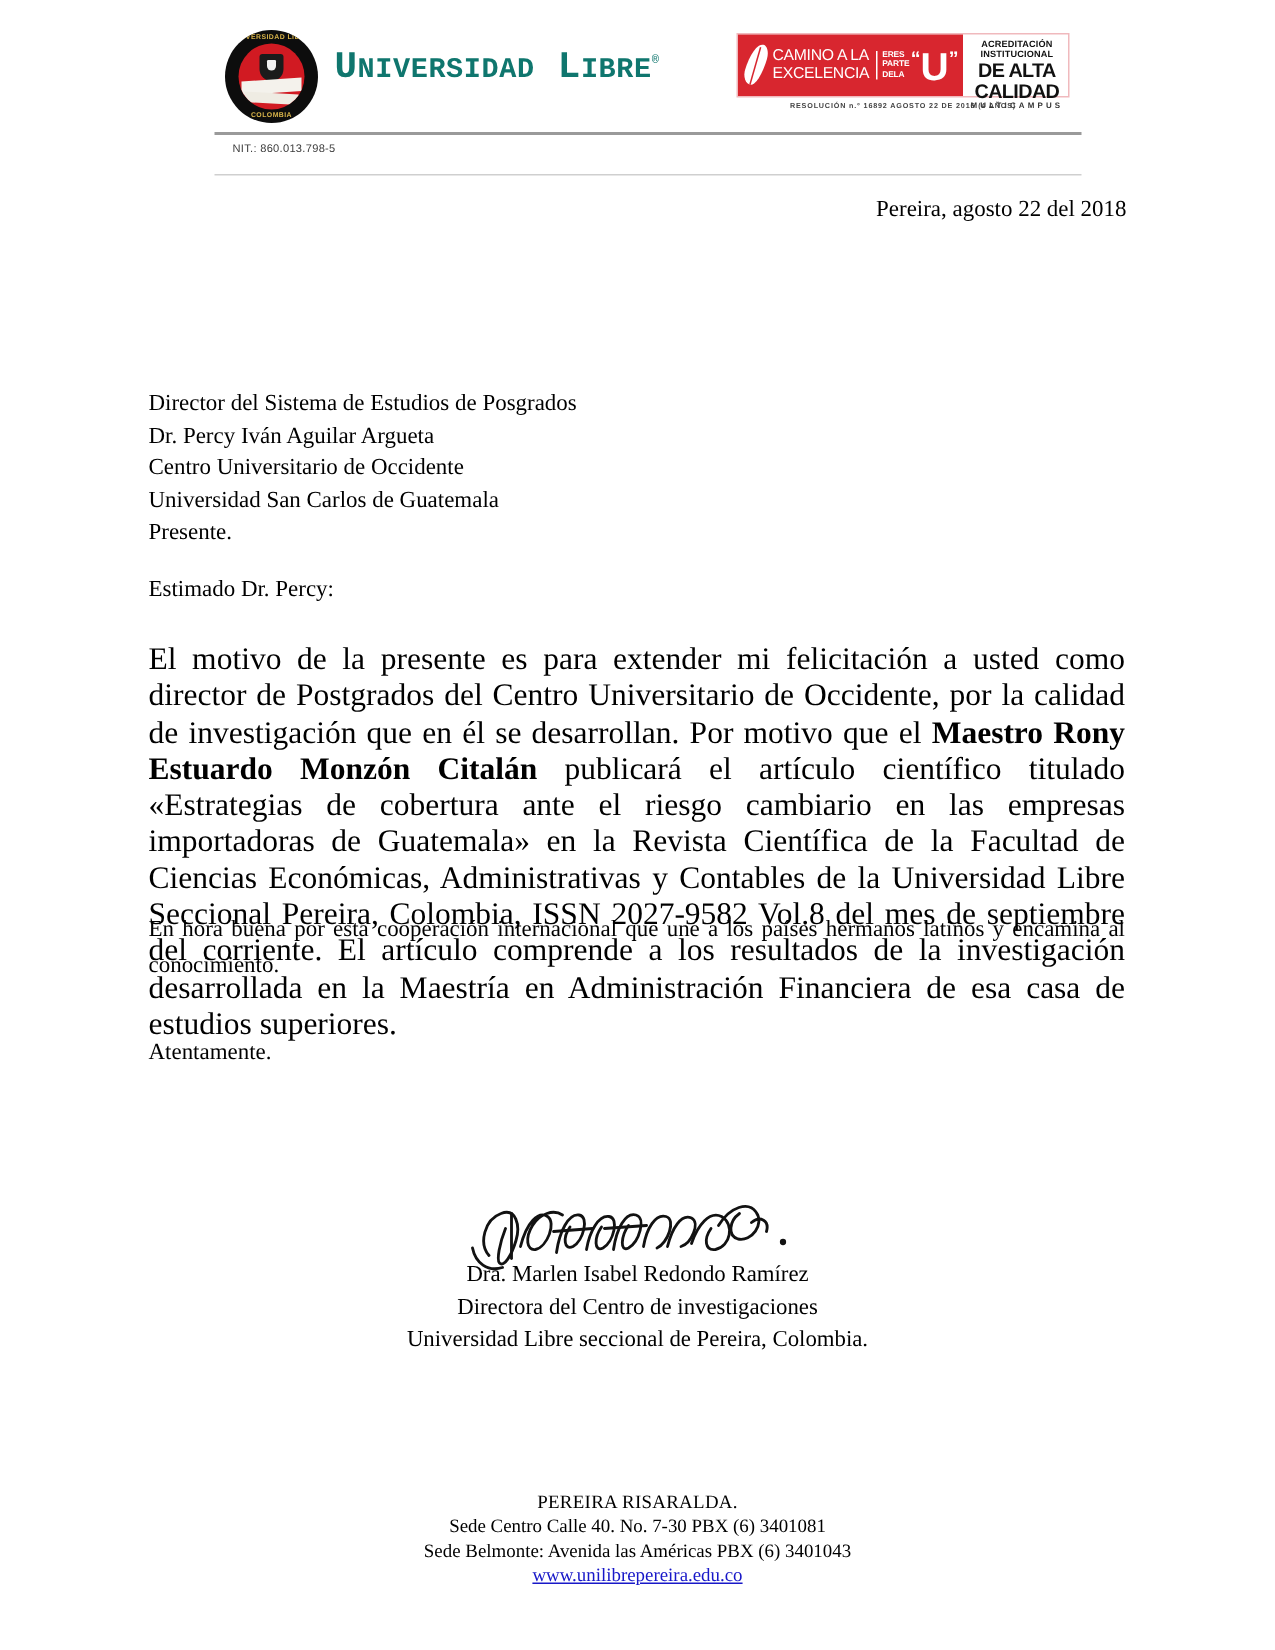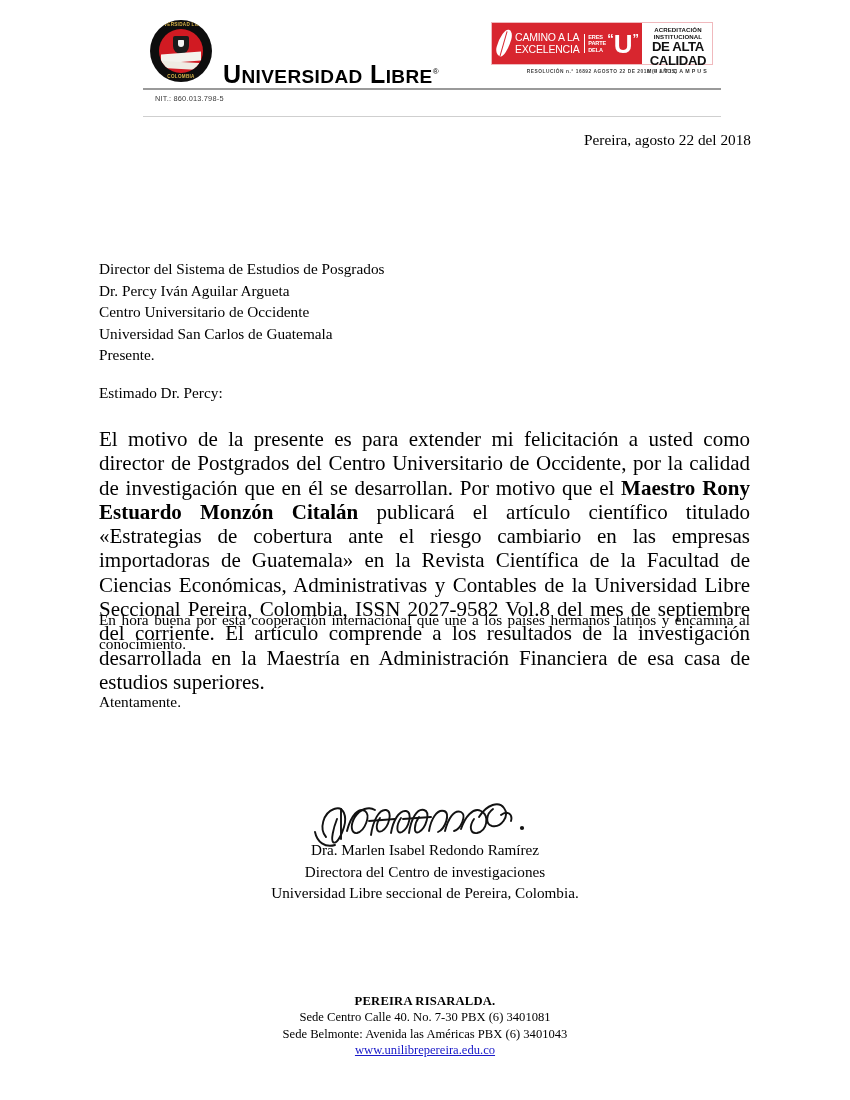--- a/index.html
+++ b/index.html
@@ -99,26 +99,26 @@
     font-weight: bold;
     color: #d8b44a;
     letter-spacing: 0.3px;
   }
   .seal-txt-top { top: 2px; font-size: 4.6px; }
   .seal-txt-bot { bottom: 3px; font-size: 4.6px; }
 
   .wordmark {
     position: absolute;
     left: 80px;
-    top: 42px;
-    font-family: Liberation Sans, sans-serif;
+    top: 12px;
+    font-family: Liberation Mono, monospace;
     font-size: 25px;
     font-weight: bold;
     letter-spacing: 0.4px;
-    color: #000000;
+    color: #0f766e;
     white-space: nowrap;
   }
   .wordmark .sm { font-size: 19px; }
   .wordmark .reg {
     font-size: 8px;
     vertical-align: super;
     font-weight: normal;
   }
 
   
@@ -349,21 +349,21 @@
   
   .footer {
     position: absolute;
     left: 0;
     top: 993px;
     width: 850px;
     text-align: center;
     font-size: 12.6px;
     line-height: 16.4px;
   }
-  .footer .f1 { font-weight: bold; letter-spacing: 0.2px; }
+  .footer .f1 { font-weight: normal; letter-spacing: 0.2px; }
   .footer a {
     color: #1818c8;
     text-decoration: underline;
   }
 </style>
 </head>
 <body>
 
 <div class="page">
 

